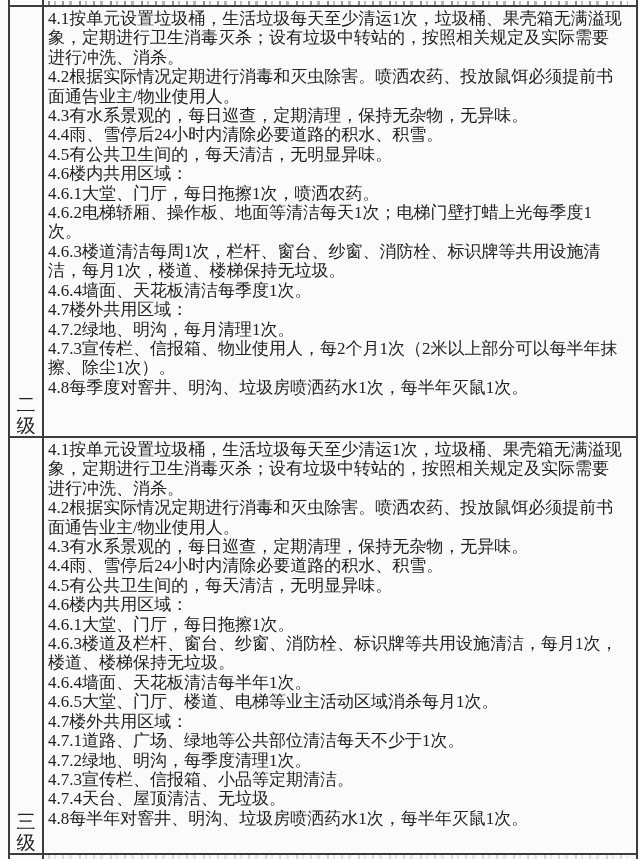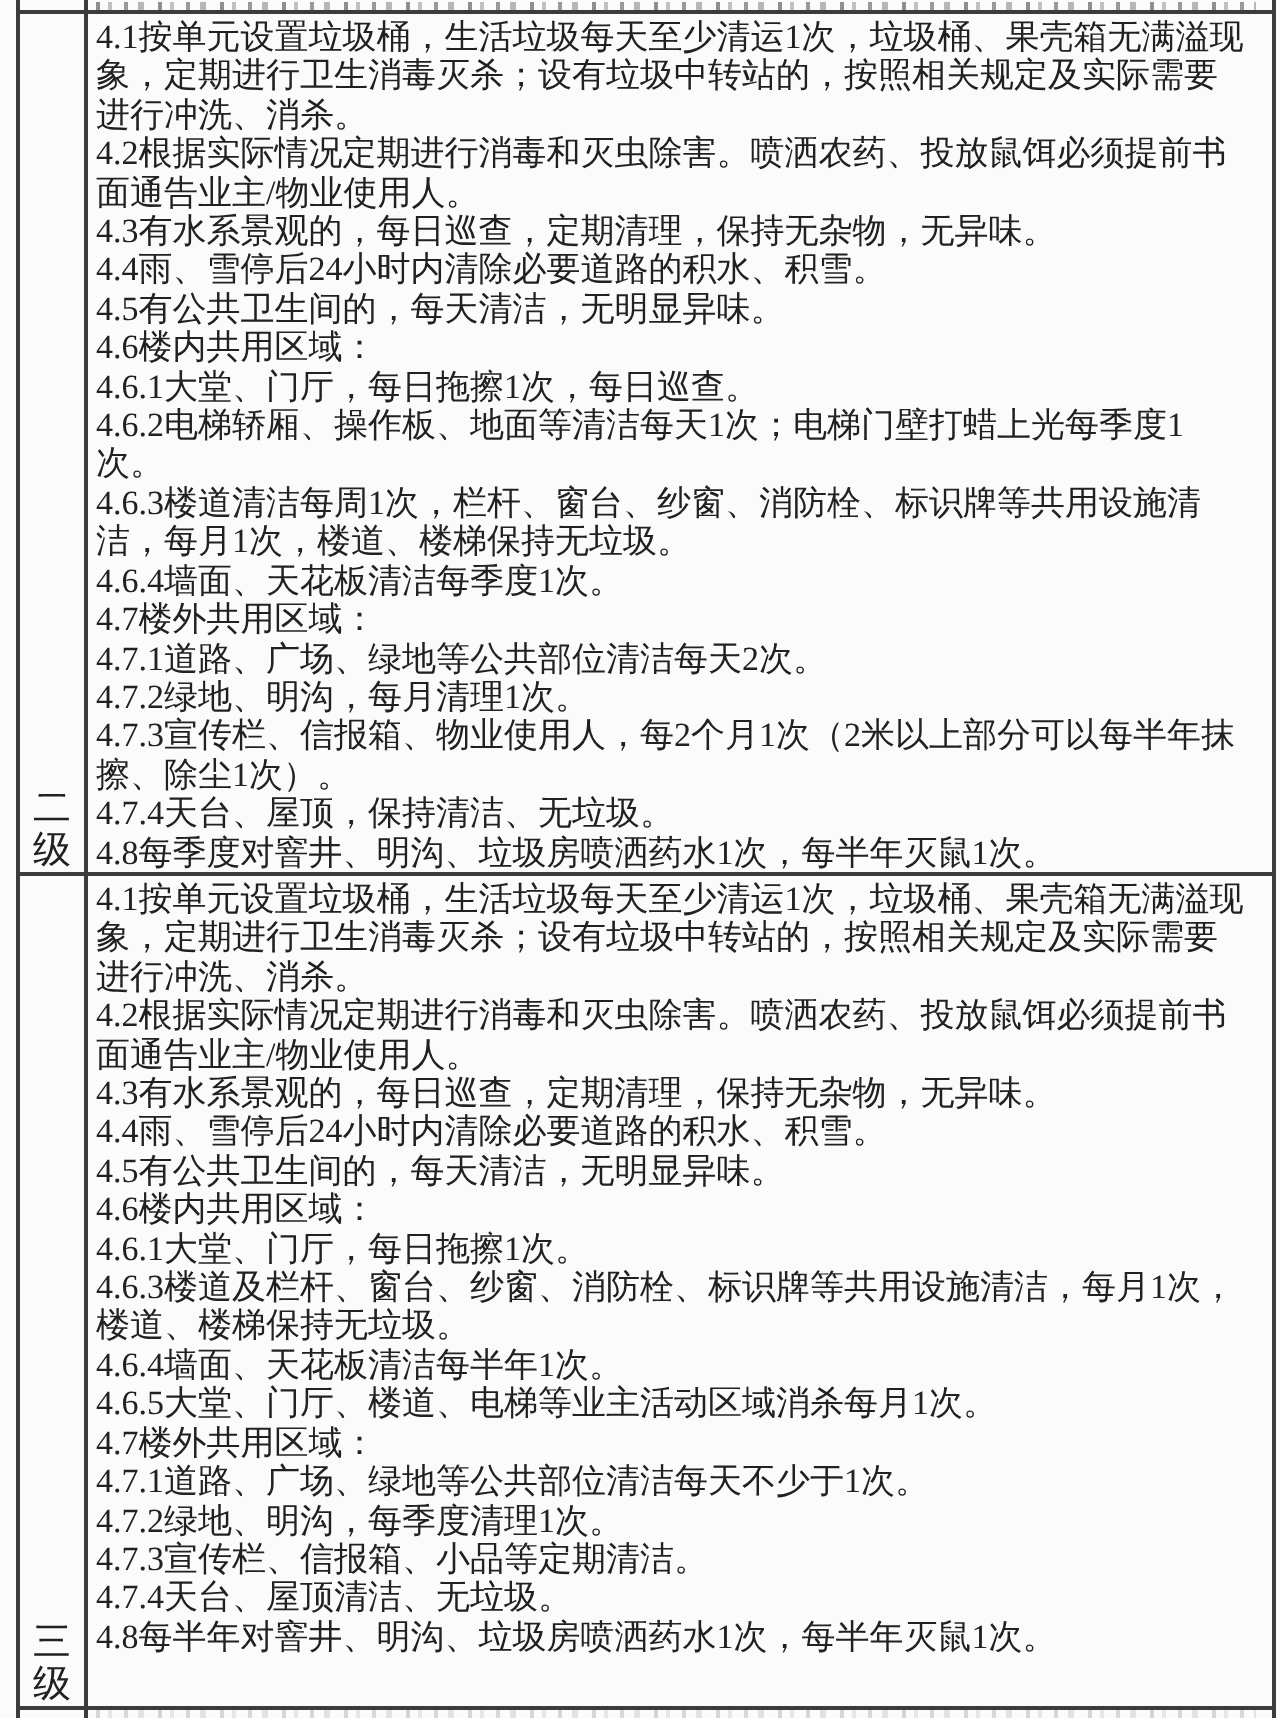--- a/index.html
+++ b/index.html
@@ -112,29 +112,27 @@
     <div class="level-cell">
       <div class="level-label">二级</div>
     </div>
     <div class="content-cell">
             <p class="item">4.1按单元设置垃圾桶，生活垃圾每天至少清运1次，垃圾桶、果壳箱无满溢现象，定期进行卫生消毒灭杀；设有垃圾中转站的，按照相关规定及实际需要进行冲洗、消杀。</p>
             <p class="item">4.2根据实际情况定期进行消毒和灭虫除害。喷洒农药、投放鼠饵必须提前书面通告业主/物业使用人。</p>
             <p class="item">4.3有水系景观的，每日巡查，定期清理，保持无杂物，无异味。</p>
             <p class="item">4.4雨、雪停后24小时内清除必要道路的积水、积雪。</p>
             <p class="item">4.5有公共卫生间的，每天清洁，无明显异味。</p>
             <p class="item">4.6楼内共用区域：</p>
-            <p class="item">4.6.1大堂、门厅，每日拖擦1次，每日巡查。</p>
+            <p class="item">4.6.1大堂、门厅，每日拖擦1次，喷洒农药。</p>
             <p class="item">4.6.2电梯轿厢、操作板、地面等清洁每天1次；电梯门壁打蜡上光每季度1次。</p>
             <p class="item">4.6.3楼道清洁每周1次，栏杆、窗台、纱窗、消防栓、标识牌等共用设施清洁，每月1次，楼道、楼梯保持无垃圾。</p>
             <p class="item">4.6.4墙面、天花板清洁每季度1次。</p>
             <p class="item">4.7楼外共用区域：</p>
-            <p class="item">4.7.1道路、广场、绿地等公共部位清洁每天2次。</p>
             <p class="item">4.7.2绿地、明沟，每月清理1次。</p>
             <p class="item">4.7.3宣传栏、信报箱、物业使用人，每2个月1次（2米以上部分可以每半年抹擦、除尘1次）。</p>
-            <p class="item">4.7.4天台、屋顶，保持清洁、无垃圾。</p>
             <p class="item">4.8每季度对窨井、明沟、垃圾房喷洒药水1次，每半年灭鼠1次。</p>
           </div>
   </div>
 
   <div class="table-row">
     <div class="level-cell">
       <div class="level-label">三级</div>
     </div>
     <div class="content-cell">
             <p class="item">4.1按单元设置垃圾桶，生活垃圾每天至少清运1次，垃圾桶、果壳箱无满溢现象，定期进行卫生消毒灭杀；设有垃圾中转站的，按照相关规定及实际需要进行冲洗、消杀。</p>

